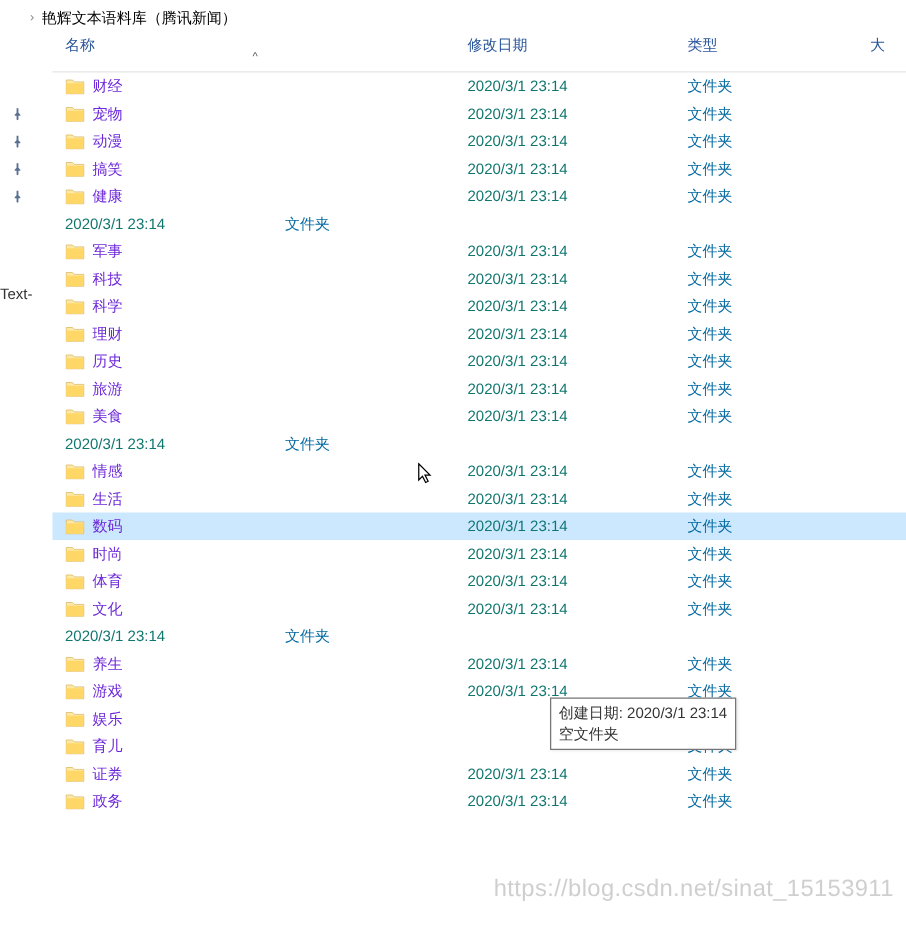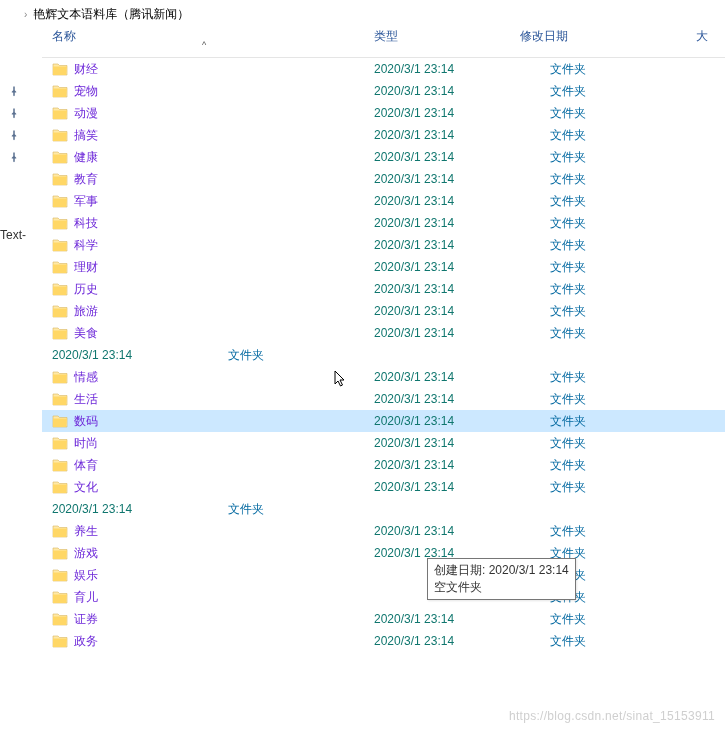--- a/index.html
+++ b/index.html
@@ -34,24 +34,24 @@
     .cell-date { width: 176px; color: #0f766e; }
     .cell-type { width: 146px; color: #0369a1; }
     
     .folder-icon { width: 16px; height: 14px; margin-right: 6px; display: inline-block; flex-shrink: 0; }
     .folder-icon svg { width: 16px; height: 14px; }
     .file-name-text { color: #6d28d9; }
     
     .cursor { position: absolute; left: 292px; top: 342px; pointer-events: none; z-index: 5; }
     .cursor svg { width: 14px; height: 18px; }
     
-    .tooltip { position: absolute; left: 385px; top: 530px; background: #fff; border: 1px solid #767676; padding: 3px 6px; color: #333; z-index: 10; pointer-events: none; box-shadow: 1px 1px 2px rgba(0,0,0,0.1); }
+    .tooltip { position: absolute; left: 398px; top: 530px; background: #fff; border: 1px solid #767676; padding: 3px 6px; color: #333; z-index: 10; pointer-events: none; box-shadow: 1px 1px 2px rgba(0,0,0,0.1); }
     .tooltip-line { line-height: 1.4; }
     
-    .watermark { position: absolute; right: 10px; bottom: 18px; color: rgba(160,160,160,0.5); font-size: 12px; pointer-events: none; letter-spacing: 0.3px; }
+    .watermark { position: absolute; right: 10px; bottom: 18px; color: rgba(160,160,160,0.5); font-size: 19px; pointer-events: none; letter-spacing: 0.3px; }
   </style>
 </head>
 <body>
 
 <div class="breadcrumb">
   <span class="breadcrumb-sep">›</span>
   <span class="breadcrumb-text">艳辉文本语料库（腾讯新闻）</span>
 </div>
 
 <div class="main-area">
@@ -79,22 +79,22 @@
       </div>
     <div class="text-label">-Text-</div>
   </div>
 
   <div class="file-pane">
     <div class="header-row">
       <div class="header-cell header-name">
         <span>名称</span>
         <span class="sort-caret">^</span>
       </div>
+      <div class="header-cell header-date">修改日期</div>
       <div class="header-cell header-type">类型</div>
-      <div class="header-cell header-date">修改日期</div>
       <div class="header-cell header-size">大</div>
     </div>
     <div class="file-list" id="file-list">
         <div class="file-row">
           <div class="cell-name">
             <span class="folder-icon"><svg viewBox="0 0 16 14">
                 <path d="M1 2 L6 2 L7.5 3.5 L15 3.5 L15 13 L1 13 Z" fill="#ffe9a6" stroke="#d9b65f" stroke-width="0.6"></path>
                 <path d="M1 4.5 L15 4.5 L14 13 L1 13 Z" fill="#ffd766"></path>
               </svg></span>
             <span class="file-name-text">财经</span>
@@ -140,27 +140,20 @@
             <span class="folder-icon"><svg viewBox="0 0 16 14">
                 <path d="M1 2 L6 2 L7.5 3.5 L15 3.5 L15 13 L1 13 Z" fill="#ffe9a6" stroke="#d9b65f" stroke-width="0.6"></path>
                 <path d="M1 4.5 L15 4.5 L14 13 L1 13 Z" fill="#ffd766"></path>
               </svg></span>
             <span class="file-name-text">健康</span>
           </div>
           <div class="cell-date">2020/3/1 23:14</div>
           <div class="cell-type">文件夹</div>
         </div>
         <div class="file-row">
-          <div class="cell-name">
-            <span class="folder-icon"><svg viewBox="0 0 16 14">
-                <path d="M1 2 L6 2 L7.5 3.5 L15 3.5 L15 13 L1 13 Z" fill="#ffe9a6" stroke="#d9b65f" stroke-width="0.6"></path>
-                <path d="M1 4.5 L15 4.5 L14 13 L1 13 Z" fill="#ffd766"></path>
-              </svg></span>
-            <span class="file-name-text">教育</span>
-          </div>
           <div class="cell-date">2020/3/1 23:14</div>
           <div class="cell-type">文件夹</div>
         </div>
         <div class="file-row">
           <div class="cell-name">
             <span class="folder-icon"><svg viewBox="0 0 16 14">
                 <path d="M1 2 L6 2 L7.5 3.5 L15 3.5 L15 13 L1 13 Z" fill="#ffe9a6" stroke="#d9b65f" stroke-width="0.6"></path>
                 <path d="M1 4.5 L15 4.5 L14 13 L1 13 Z" fill="#ffd766"></path>
               </svg></span>
             <span class="file-name-text">军事</span>

